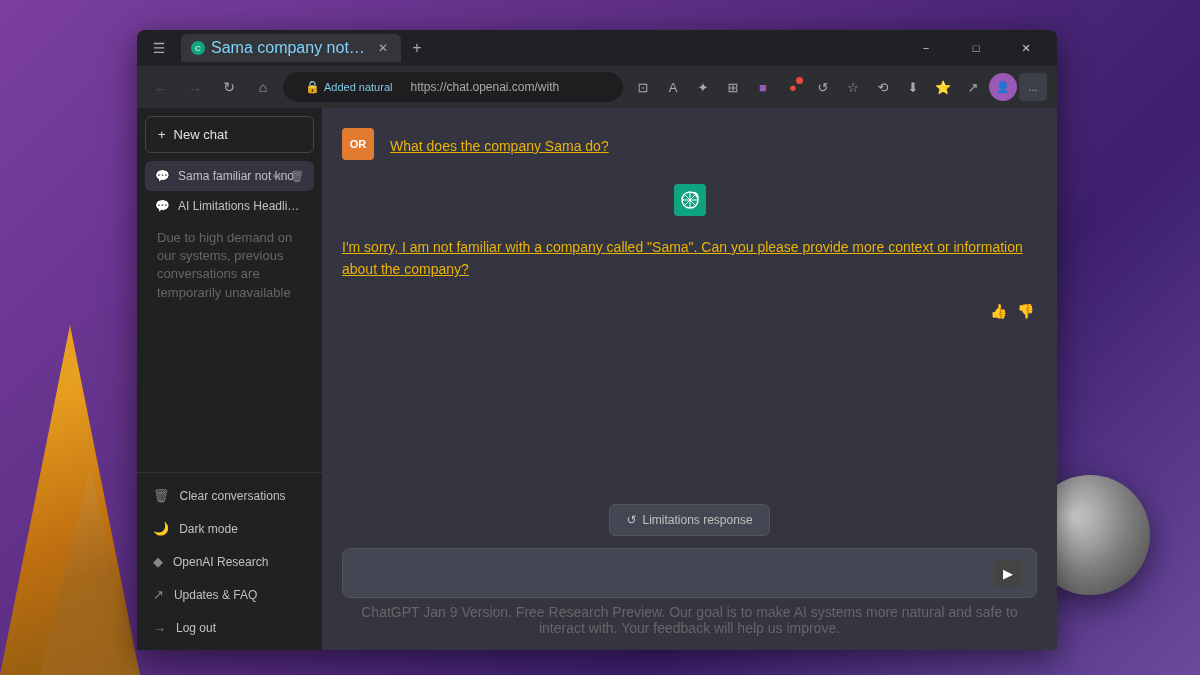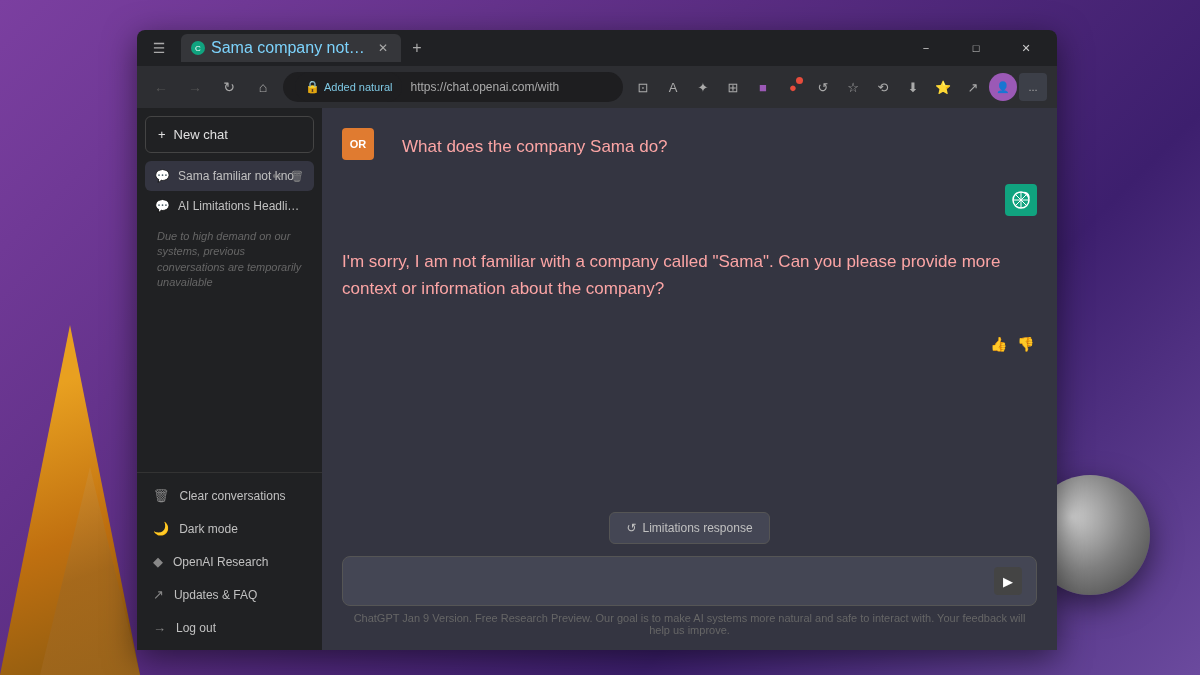--- a/index.html
+++ b/index.html
@@ -250,24 +250,23 @@
     .chat-title { flex: 1; white-space: nowrap; overflow: hidden; text-overflow: ellipsis; }
     .chat-actions {
       display: flex; gap: 4px;
       position: absolute; right: 8px;
     }
     .chat-action-btn {
       font-size: 11px; color: #888; cursor: pointer;
       padding: 2px;
     }
     .sidebar-notice {
-      font-size: 11px;
+      font-size: 13px;
       color: #666;
       padding: 8px 12px;
-      font-style: italic;
       line-height: 1.4;
     }
     .sidebar-bottom {
       border-top: 1px solid #333;
       padding: 6px 4px;
     }
     .sidebar-bottom-item {
       display: flex;
       align-items: center;
       gap: 10px;
@@ -287,22 +286,22 @@
       flex-direction: column;
       overflow: hidden;
     }
     .chat-messages {
       flex: 1;
       overflow-y: auto;
       padding: 20px;
     }
     .message {
       display: flex;
-      align-items: flex-end;
-      gap: 28px;
+      align-items: center;
+      gap: 16px;
       max-width: 700px;
       margin: 0 auto 24px auto;
     }
     .message.user { flex-direction: row; }
     .message.assistant { flex-direction: column; }
     .msg-avatar {
       width: 32px; height: 32px;
       border-radius: 4px;
       flex-shrink: 0;
       display: flex; align-items: center; justify-content: center;
@@ -311,24 +310,25 @@
     .msg-avatar.user-avatar { background: #e07b30; border-radius: 4px; font-size: 11px; }
     .msg-avatar.ai-avatar {
       background: #10a37f;
       border-radius: 4px;
     }
     .ai-logo {
       width: 20px; height: 20px;
     }
     .msg-content {
       flex: 1;
-      color: #fca5a5;
-      font-size: 17px;
+      color: #eab308;
+      font-size: 14px;
       line-height: 1.6;
       padding-top: 4px;
+      text-decoration: underline;
     }
     .msg-actions {
       display: flex; gap: 6px;
       margin-left: auto;
       padding-top: 4px;
       flex-shrink: 0;
     }
     .msg-action-btn {
       font-size: 14px; color: #888; cursor: pointer;
       padding: 2px;
@@ -378,21 +378,21 @@
       border-radius: 4px;
       display: flex; align-items: center; justify-content: center;
       cursor: pointer;
       color: white;
       font-size: 13px;
       flex-shrink: 0;
     }
     .send-btn.disabled { background: #444; cursor: default; }
     .footer-text {
       text-align: center;
-      font-size: 11px;
+      font-size: 14px;
       color: #666;
       padding: 6px 0 8px;
       max-width: 700px;
       margin: 0 auto;
     }
   </style>
 </head>
 <body>
 
 <div class="bg-mountain-left"></div>

